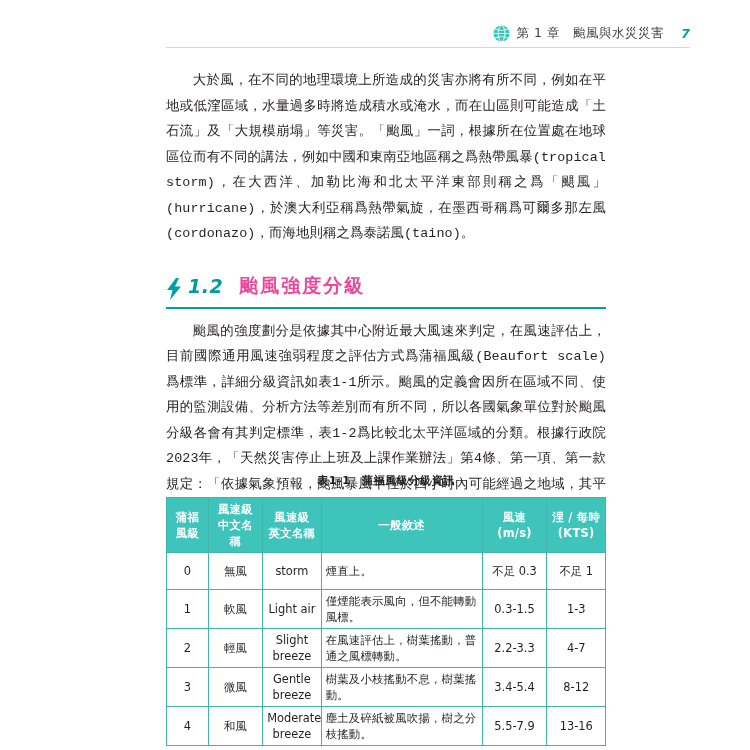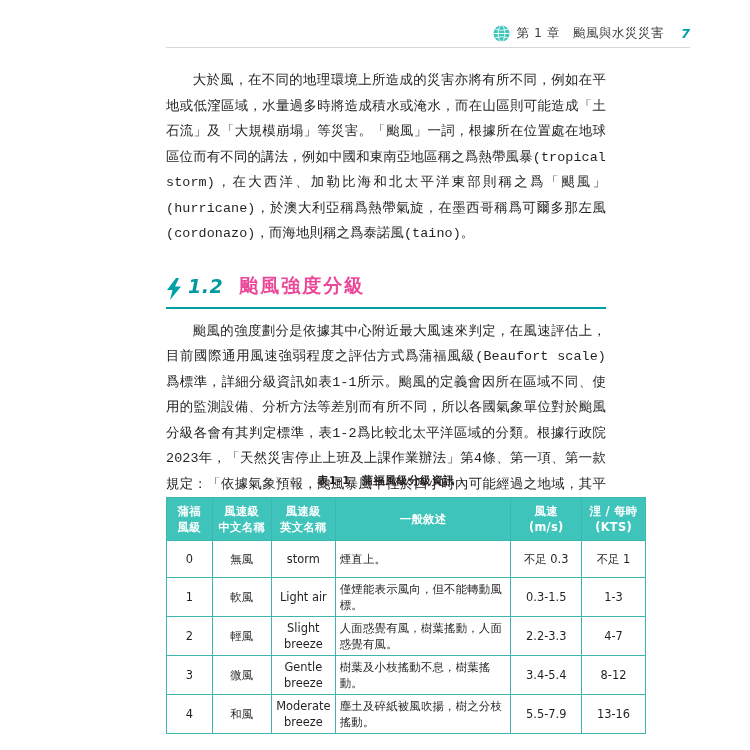--- a/index.html
+++ b/index.html
@@ -127,21 +127,21 @@
   }
   .table-caption {
     text-align: center;
     font-size: 11px;
     font-weight: bold;
     margin-bottom: 9px;
     letter-spacing: 0.6px;
   }
   table.beaufort {
     border-collapse: collapse;
-    width: 480px;
+    width: 440px;
     table-layout: fixed;
   }
   table.beaufort th,
   table.beaufort td {
     border: 1px solid #3fb6ad;
     font-size: 11.4px;
     padding: 3px 4px;
     vertical-align: middle;
     line-height: 16px;
   }
@@ -256,21 +256,21 @@
           <td>軟風</td>
           <td>Light air</td>
           <td class="desc">僅煙能表示風向，但不能轉動風標。</td>
           <td>0.3-1.5</td>
           <td>1-3</td>
         </tr>
         <tr>
           <td>2</td>
           <td>輕風</td>
           <td>Slight breeze</td>
-          <td class="desc">人面惑覺有風，樹葉搖動，人面惑覺有風。</td>
+          <td class="desc">在風速評估上，樹葉搖動，普通之風標轉動。</td>
           <td>2.2-3.3</td>
           <td>4-7</td>
         </tr>
         <tr>
           <td>3</td>
           <td>微風</td>
           <td>Gentle breeze</td>
           <td class="desc">樹葉及小枝搖動不息，樹葉搖動。</td>
           <td>3.4-5.4</td>
           <td>8-12</td>

